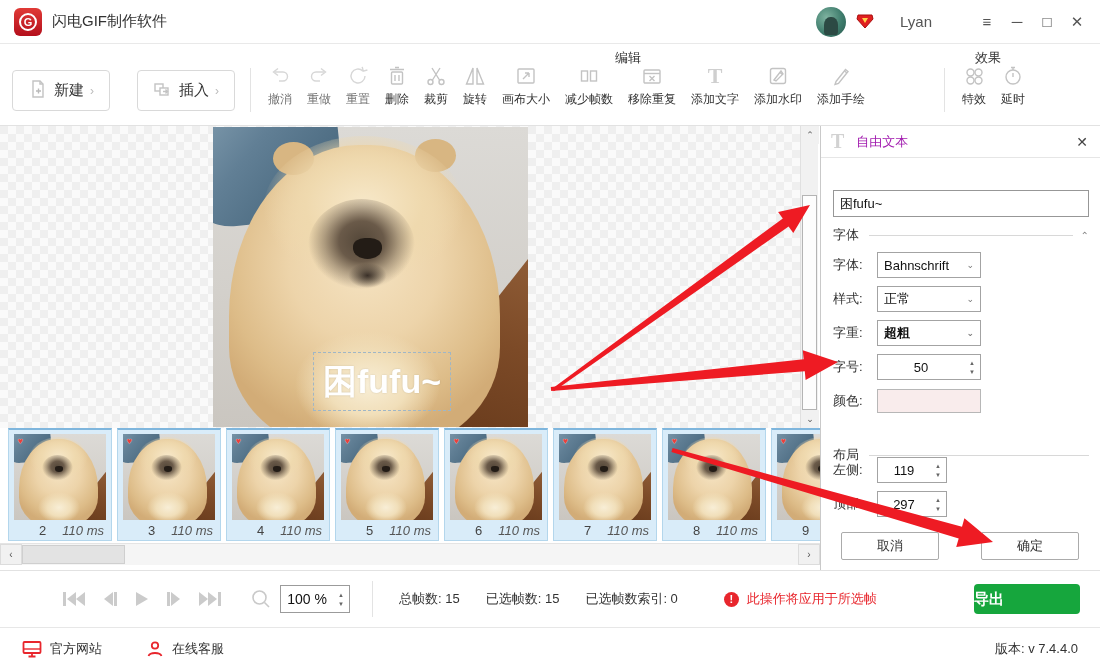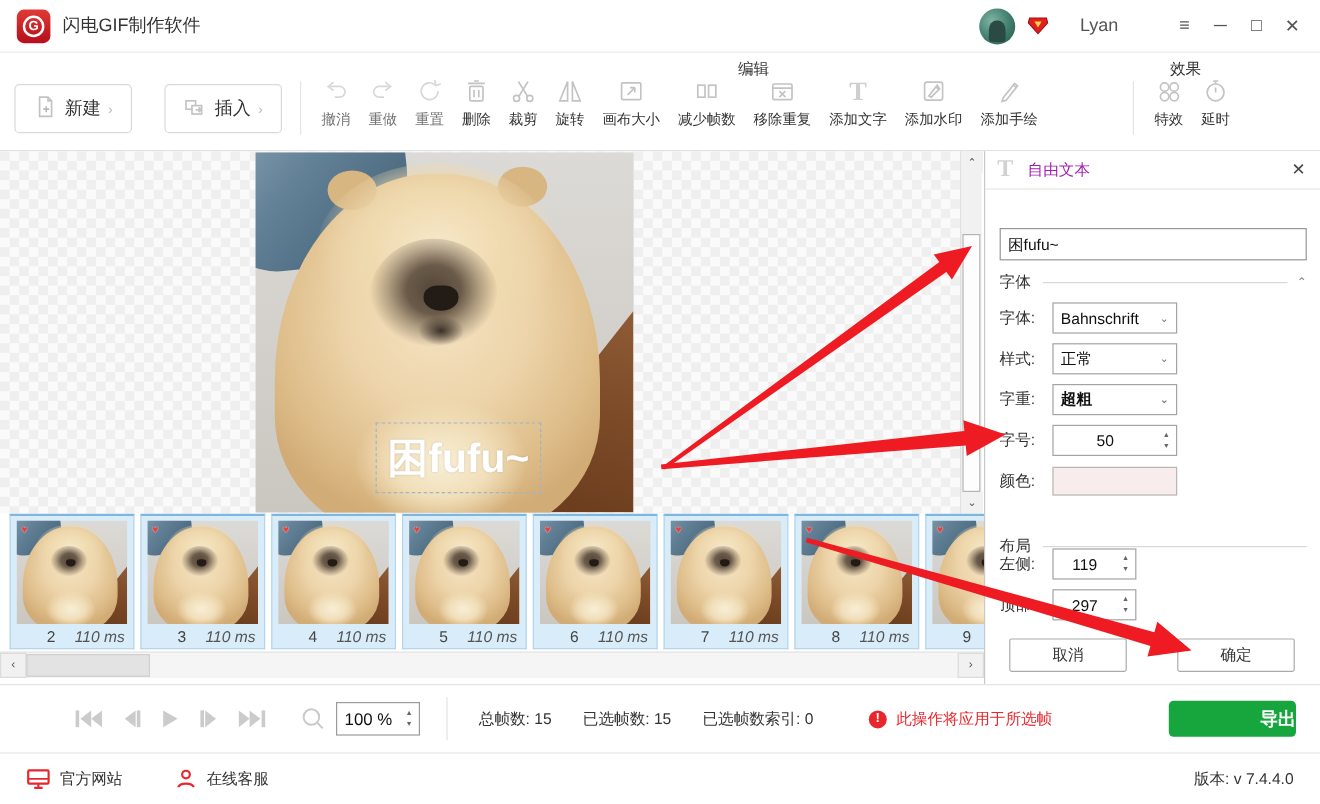--- a/index.html
+++ b/index.html
@@ -106,21 +106,21 @@
   .play-icons svg { fill:#cbcbcb; display:block; }
   .mag { margin-left:28px; }
   .mag svg { stroke:#c9c9c9; fill:none; stroke-width:1.6; display:block; }
   .zoombox { margin-left:8px; width:70px; height:28px; border:1px solid #9b9b9b; display:flex; align-items:center; font-size:14px; color:#111; }
   .zoombox .zv { flex:1; text-align:center; }
   .sb-div { width:1px; height:36px; background:#e3e3e3; margin-left:22px; }
   .stat { font-size:13px; color:#333; margin-left:26px; white-space:nowrap; }
   .warn { display:flex; align-items:center; margin-left:46px; }
   .warn-icon { width:15px; height:15px; border-radius:50%; background:#e8262d; color:#fff; font-size:11px; font-weight:bold; display:flex; align-items:center; justify-content:center; }
   .warn-text { margin-left:8px; font-size:13px; color:#e8262d; white-space:nowrap; }
-  .export-btn { margin-left:auto; margin-right:20px; width:106px; height:30px; border-radius:4px; background:#16a63d; color:#fff; font-size:15px; font-weight:bold; display:flex; align-items:center; justify-content:flex-end; }
+  .export-btn { margin-left:auto; margin-right:20px; width:106px; height:30px; border-radius:4px; background:#16a63d; color:#fff; font-size:15px; font-weight:bold; display:flex; align-items:center; justify-content:flex-start; }
 
   
   .footer { position:absolute; left:0; top:627px; width:1100px; height:43px; background:#fff; border-top:1px solid #e7e7e7; display:flex; align-items:center; }
   .flink { display:flex; align-items:center; gap:8px; font-size:13px; color:#333; }
   .flink.first { margin-left:22px;font-family:Liberation Mono, monospace; }
   .flink.second { margin-left:44px; }
   .flink svg { display:block; }
   .version { margin-left:auto; margin-right:22px; font-size:13px; color:#333; }
 
   

